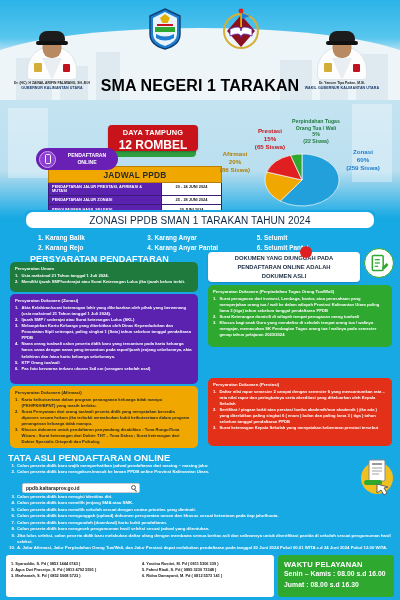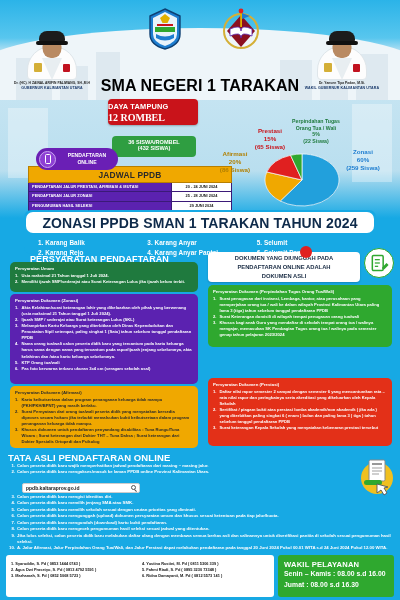--- a/index.html
+++ b/index.html
@@ -88,26 +88,26 @@
   }
   .bodybg::before{
     content:""; position:absolute; top:0; left:0; right:0; height:118px;
     background:linear-gradient(180deg,#e3eef4 0%,#d6e8f1 60%,#17a9e4 100%);
     opacity:.85;
   }
   .ghost{ position:absolute; background:rgba(255,255,255,.33); }
 
   
   .cap-red{
-    position:absolute; left:108px; top:99px; width:90px; height:26px;
-    background:#c9131a; border-radius:4px; color:#fff; 
+    position:absolute; left:108px; top:125px; width:90px; height:26px;
+    background:#c9131a; border-radius:4px; color:#fff; text-align:center;
     padding-top:3px; box-shadow:0 1px 2px rgba(0,0,0,.25); z-index:5;
   }
   .cap-red .l1{ font-size:7.4px; font-weight:bold; letter-spacing:.2px;}
-  .cap-red .l2{ font-size:10px; font-weight:bold; margin-top:1px;font-family:Liberation Serif, serif;}
+  .cap-red .l2{ font-size:12px; font-weight:bold; margin-top:1px;}
   .cap-green{
     position:absolute; left:112px; top:136px; width:84px; height:21px;
     background:#2f9e41; border-radius:4px; color:#fff; text-align:center;
     padding-top:3px; z-index:4;
   }
   .cap-green .l1{ font-size:5.6px; font-weight:bold;}
   .cap-green .l2{ font-size:5.6px; font-weight:bold;}
 
   
   .reg-online{
@@ -118,21 +118,21 @@
   .reg-circle{
     width:17px; height:17px; border-radius:50%; background:#8d3fd4;
     border:1px solid #c9a6ef; display:flex; align-items:center; justify-content:center;
     flex:0 0 auto;
   }
   .phone-ic{ width:6px; height:10px; border:1px solid #fff; border-radius:1.5px; position:relative;}
   .phone-ic::after{content:"";position:absolute;left:1.2px;top:7.5px;width:3px;height:1px;background:#fff;}
   .reg-online .txt{ flex:1; text-align:center; color:#fff; font-size:5.1px; font-weight:bold; line-height:1.35;}
 
   
-  .sched{ position:absolute; left:28px; top:166px; width:204px; z-index:5;}
+  .sched{ position:absolute; left:48px; top:166px; width:174px; z-index:5;}
   .sched-hd{
     background:#f0a800; color:#2a2a2a; text-align:center;
     font-size:8.4px; font-weight:bold; padding:2.5px 0; letter-spacing:.2px;
     border:1px solid #b87f00;
   }
   .srow{ display:flex; border:1px solid #3b1a78; border-top:none;}
   .scell-a{
     flex:1; background:#5b22b0; color:#fff; font-size:3.9px; font-weight:bold;
     padding:2.2px 3px; letter-spacing:.05px; line-height:1;
   }
@@ -147,21 +147,21 @@
   .pie-lbl .pc{ display:block; }
   .pie-lbl .cnt{ display:block; }
 
   
   .zonasi{
     position:absolute; left:24px; top:210px; right:24px; height:44px;
     background:#17a9e4; border-radius:7px; z-index:5;
   }
   .zon-hd{
     background:#fff; border-radius:7px; margin:2px; text-align:center;
-    font-size:14px; font-weight:bold; color:#0e2a4a; padding:2.5px 0;
+    font-size:10px; font-weight:normal; color:#0e2a4a; padding:2.5px 0;
     letter-spacing:.1px;
   }
   .zon-grid{ display:flex; padding:3px 14px 0 14px; gap:4px;}
   .zon-col{ flex:1; }
   .zon-item{ color:#fff; font-size:6.4px; font-weight:bold; line-height:1.55; letter-spacing:.05px;}
 
   
   .sect-title{
     position:absolute; color:#fff; font-size:9px; font-weight:bold;
     letter-spacing:.1px; z-index:5;
@@ -563,19 +563,19 @@
             <div class="foot-item">3. Marhamah, S. Pd ( 0852 5068 5723 )</div>
           </div>
         <div class="foot-col" id="contacts-right">
             <div class="foot-item">4. Yustina Rustini, M. Pd ( 0811 5306 339 )</div>
             <div class="foot-item">5. Fahmi Riadi, S. Pd ( 0895 3230 73348 )</div>
             <div class="foot-item">6. Ridna Damayanti, M. Pd ( 0812 5573 141 )</div>
           </div>
       </div>
     </div>
     <div class="foot-right">
-      <div class="fr-t">WAKIL PELAYANAN</div>
+      <div class="fr-t">WAKTU PELAYANAN</div>
       <div class="fr-l">Senin – Kamis : 08.00 s.d 16.00</div>
       <div class="fr-l">Jumat : 08.00 s.d 16.30</div>
     </div>
   </div>
 
 </div>
 
 </body></html>

